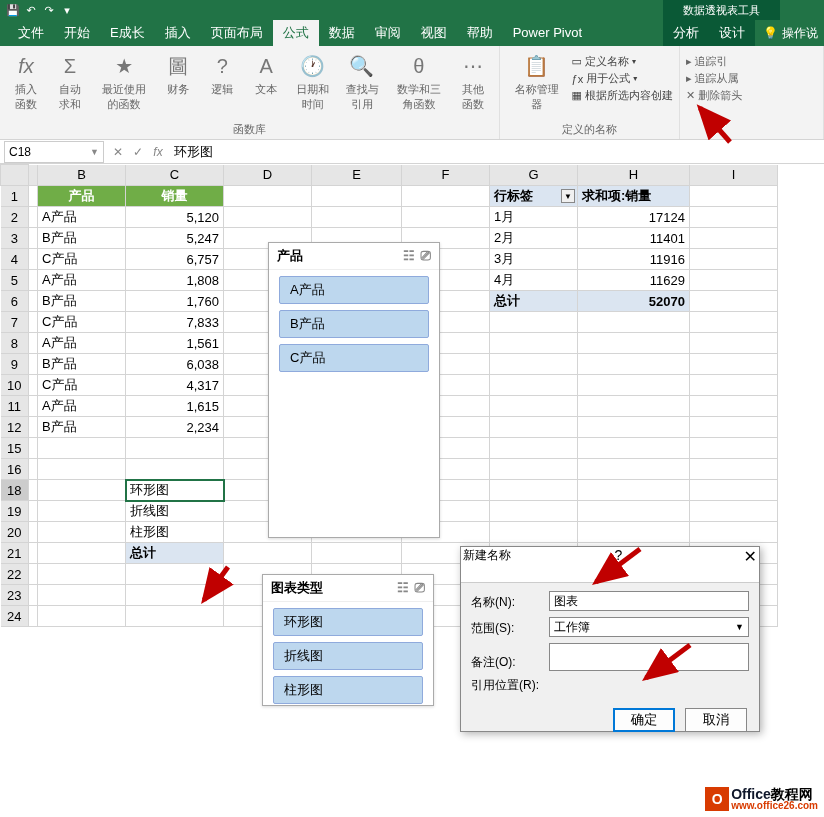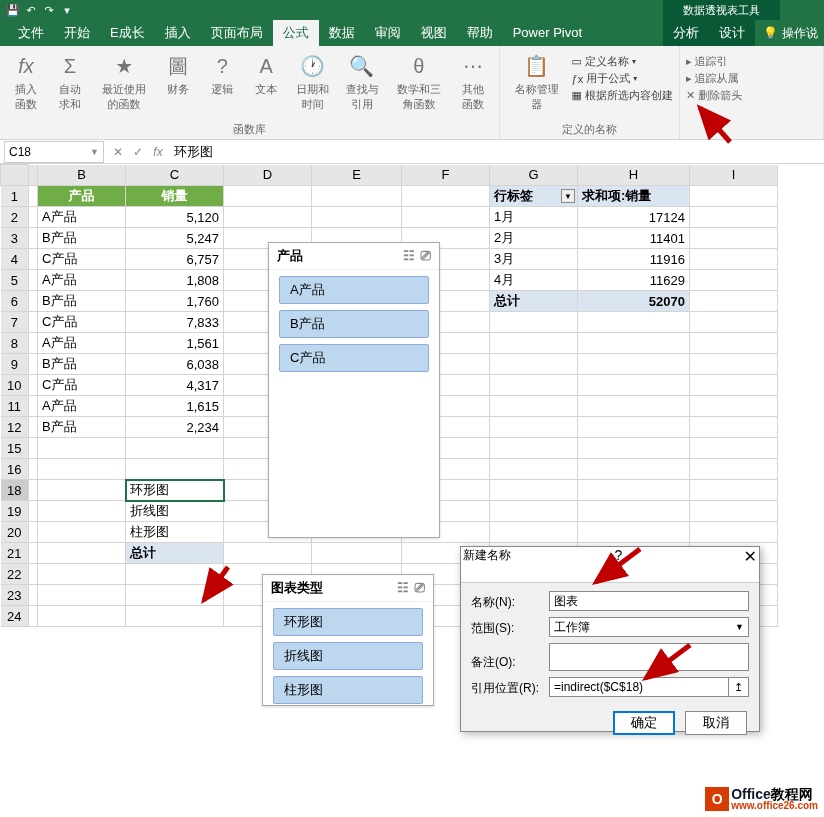--- a/index.html
+++ b/index.html
@@ -531,24 +531,20 @@
           <span>工作簿</span>
           <span class="arrow">▼</span>
         </div>
     </div>
     <div class="dialog-row">
       <span class="dialog-label">备注(O):</span>
       <div class="dialog-textarea"></div>
     </div>
     <div class="dialog-row">
       <span class="dialog-label">引用位置(R):</span>
-      <div class="dialog-ref-wrap">
-        <input class="dialog-ref" value="=indirect($C$18)" style="">
-        <div class="dialog-ref-btn">↥</div>
-      </div>
     </div>
   </div>
   <div class="dialog-buttons">
     <button class="dialog-btn primary">确定</button>
     <button class="dialog-btn">取消</button>
   </div>
 </div>
 
 <svg class="arrow-svg" style="left:690px;top:100px;width:50px;height:50px">
     <defs>

